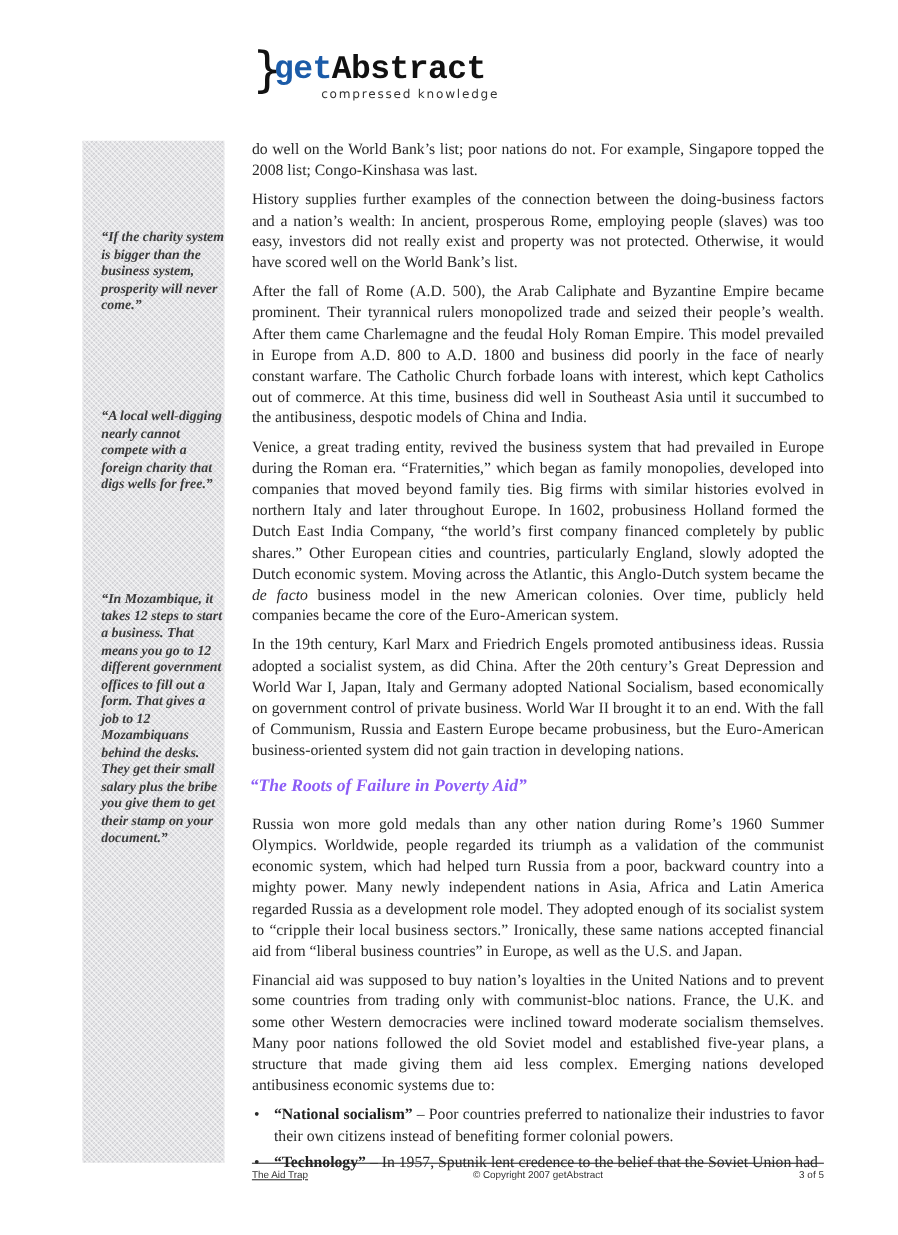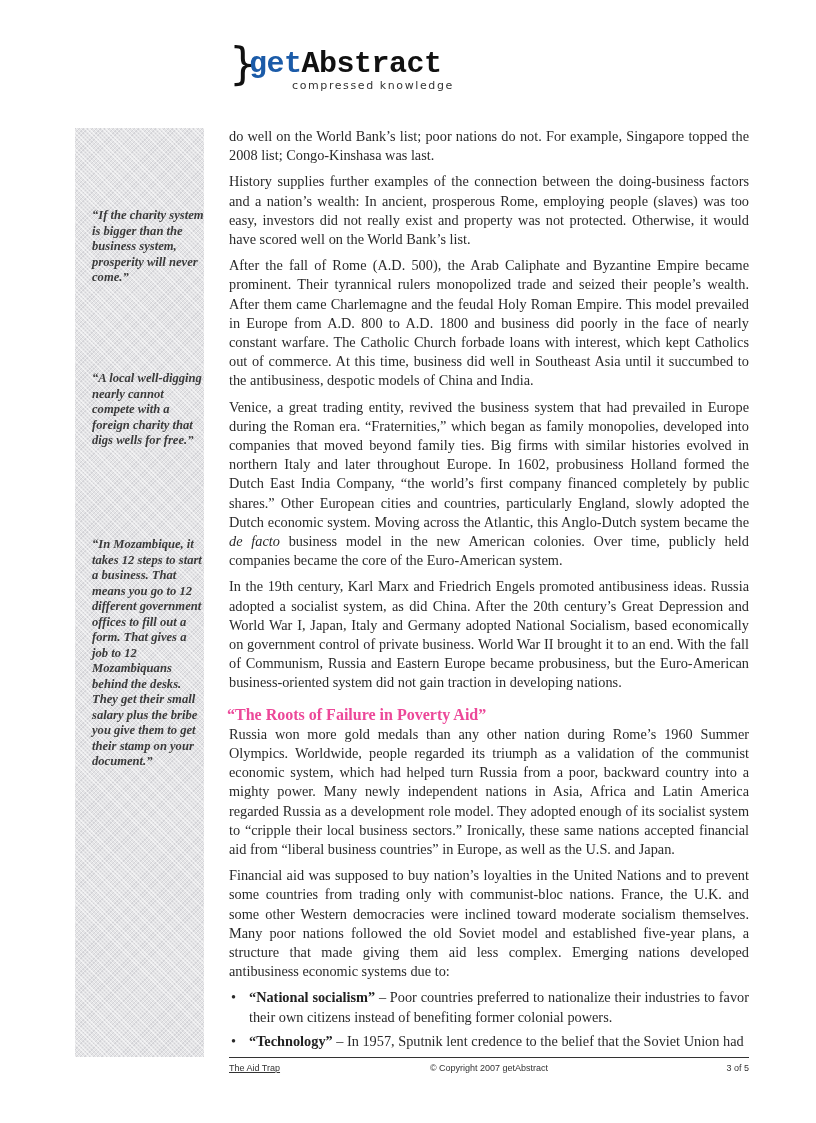--- a/index.html
+++ b/index.html
@@ -19,21 +19,21 @@
     background-color:#e4e4e6;
     background-image:
       repeating-linear-gradient(45deg, rgba(255,255,255,0.55) 0 1px, transparent 1px 3px),
       repeating-linear-gradient(-45deg, rgba(160,160,170,0.25) 0 1px, transparent 1px 3px);
   }
   .quote { position:absolute; left:17px; width:112px; font-style:italic; font-weight:bold;
            font-size:12.6px; line-height:15.5px; color:#3a3a3a; }
 
   .main { position:absolute; left:229px; top:127px; width:520px; }
   .main p { margin:0 0 7px 0; font-size:14.3px; line-height:19.2px; text-align:justify; color:#2a2a2a; }
-  .main h2 { margin:12px 0 0 -2px; font-size:16px; font-weight:bold; line-height:20px; color:#ec4899; }
+  .main h2 { margin:12px 0 16px -2px; font-size:16px; font-weight:bold; line-height:20px; color:#8b5cf6;font-style:italic; }
   .main ul { list-style:none; margin:0; padding:0; }
   .main li { position:relative; padding-left:20px; font-size:14.3px; line-height:19.2px;
              text-align:justify; margin:0 0 5px 0; color:#2a2a2a; }
   .main li .bullet { position:absolute; left:2px; top:0; }
   .main li b { color:#222; }
 
   .footer-rule { position:absolute; left:229px; top:1057px; width:520px; height:0;
                  border-top:1.5px solid #333; }
   .footer { position:absolute; left:229px; top:1063px; width:520px; height:14px;
             font-family:"Liberation Sans", sans-serif; font-size:9px; color:#333; }

